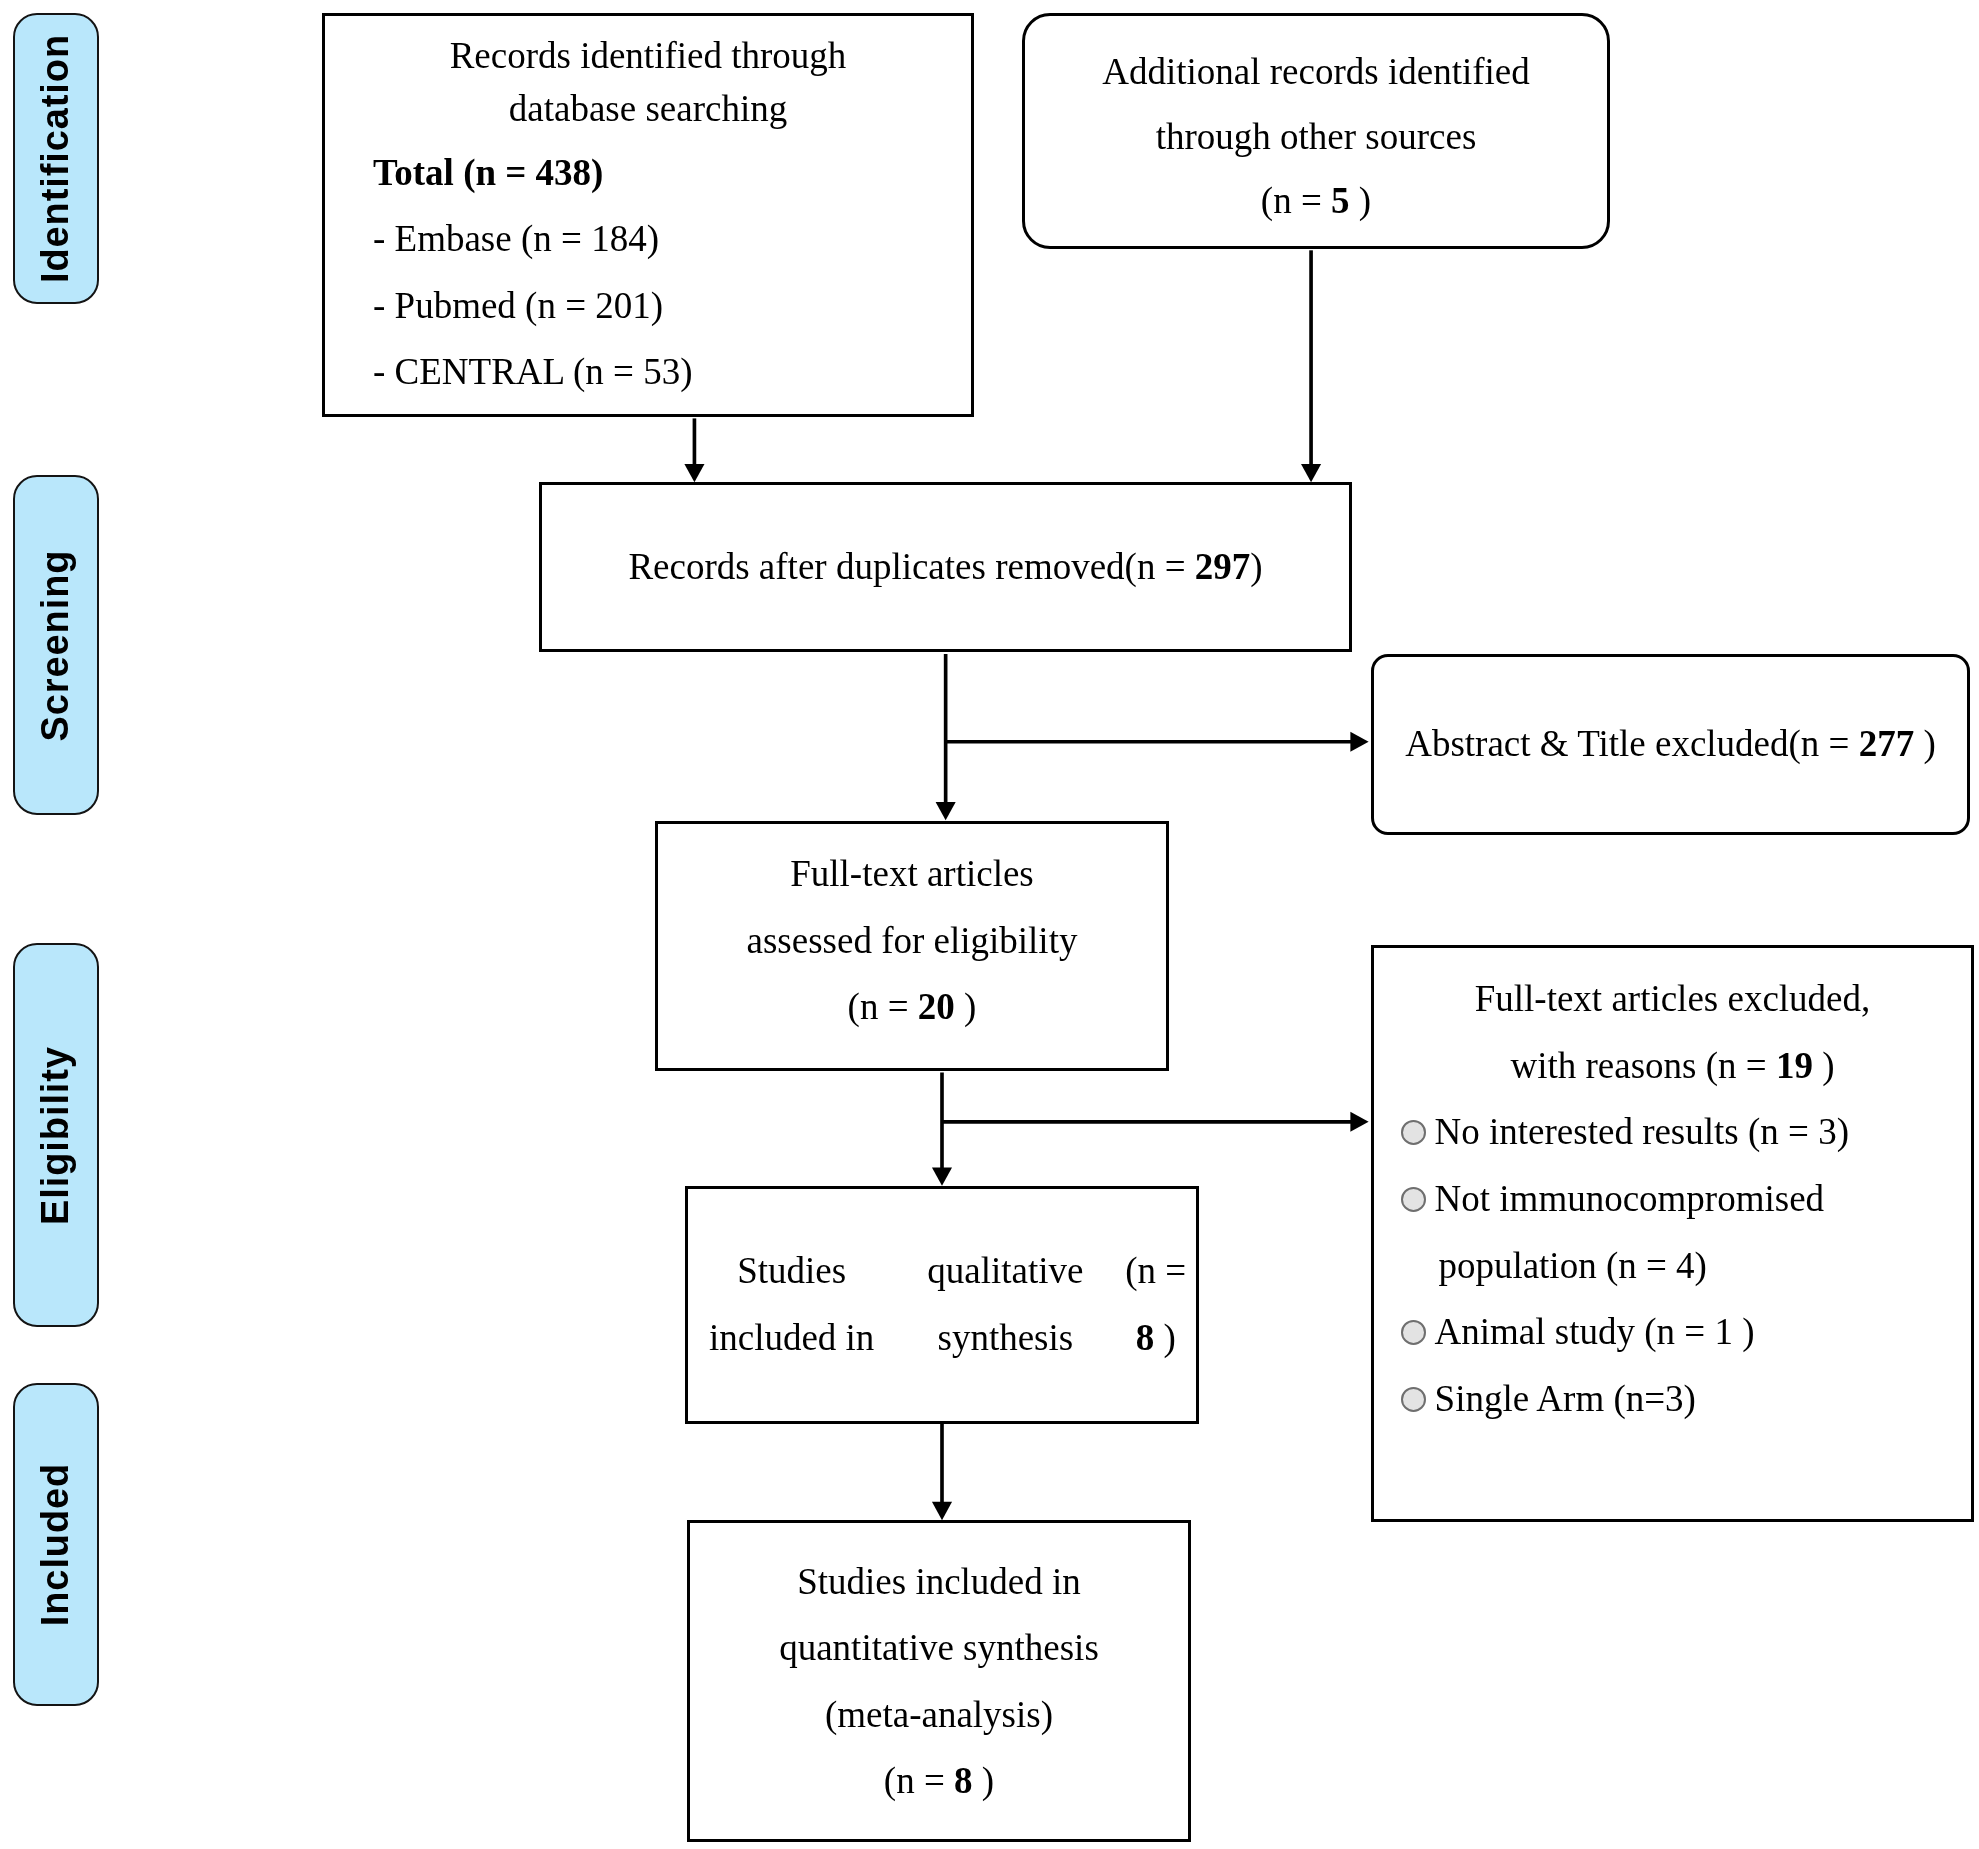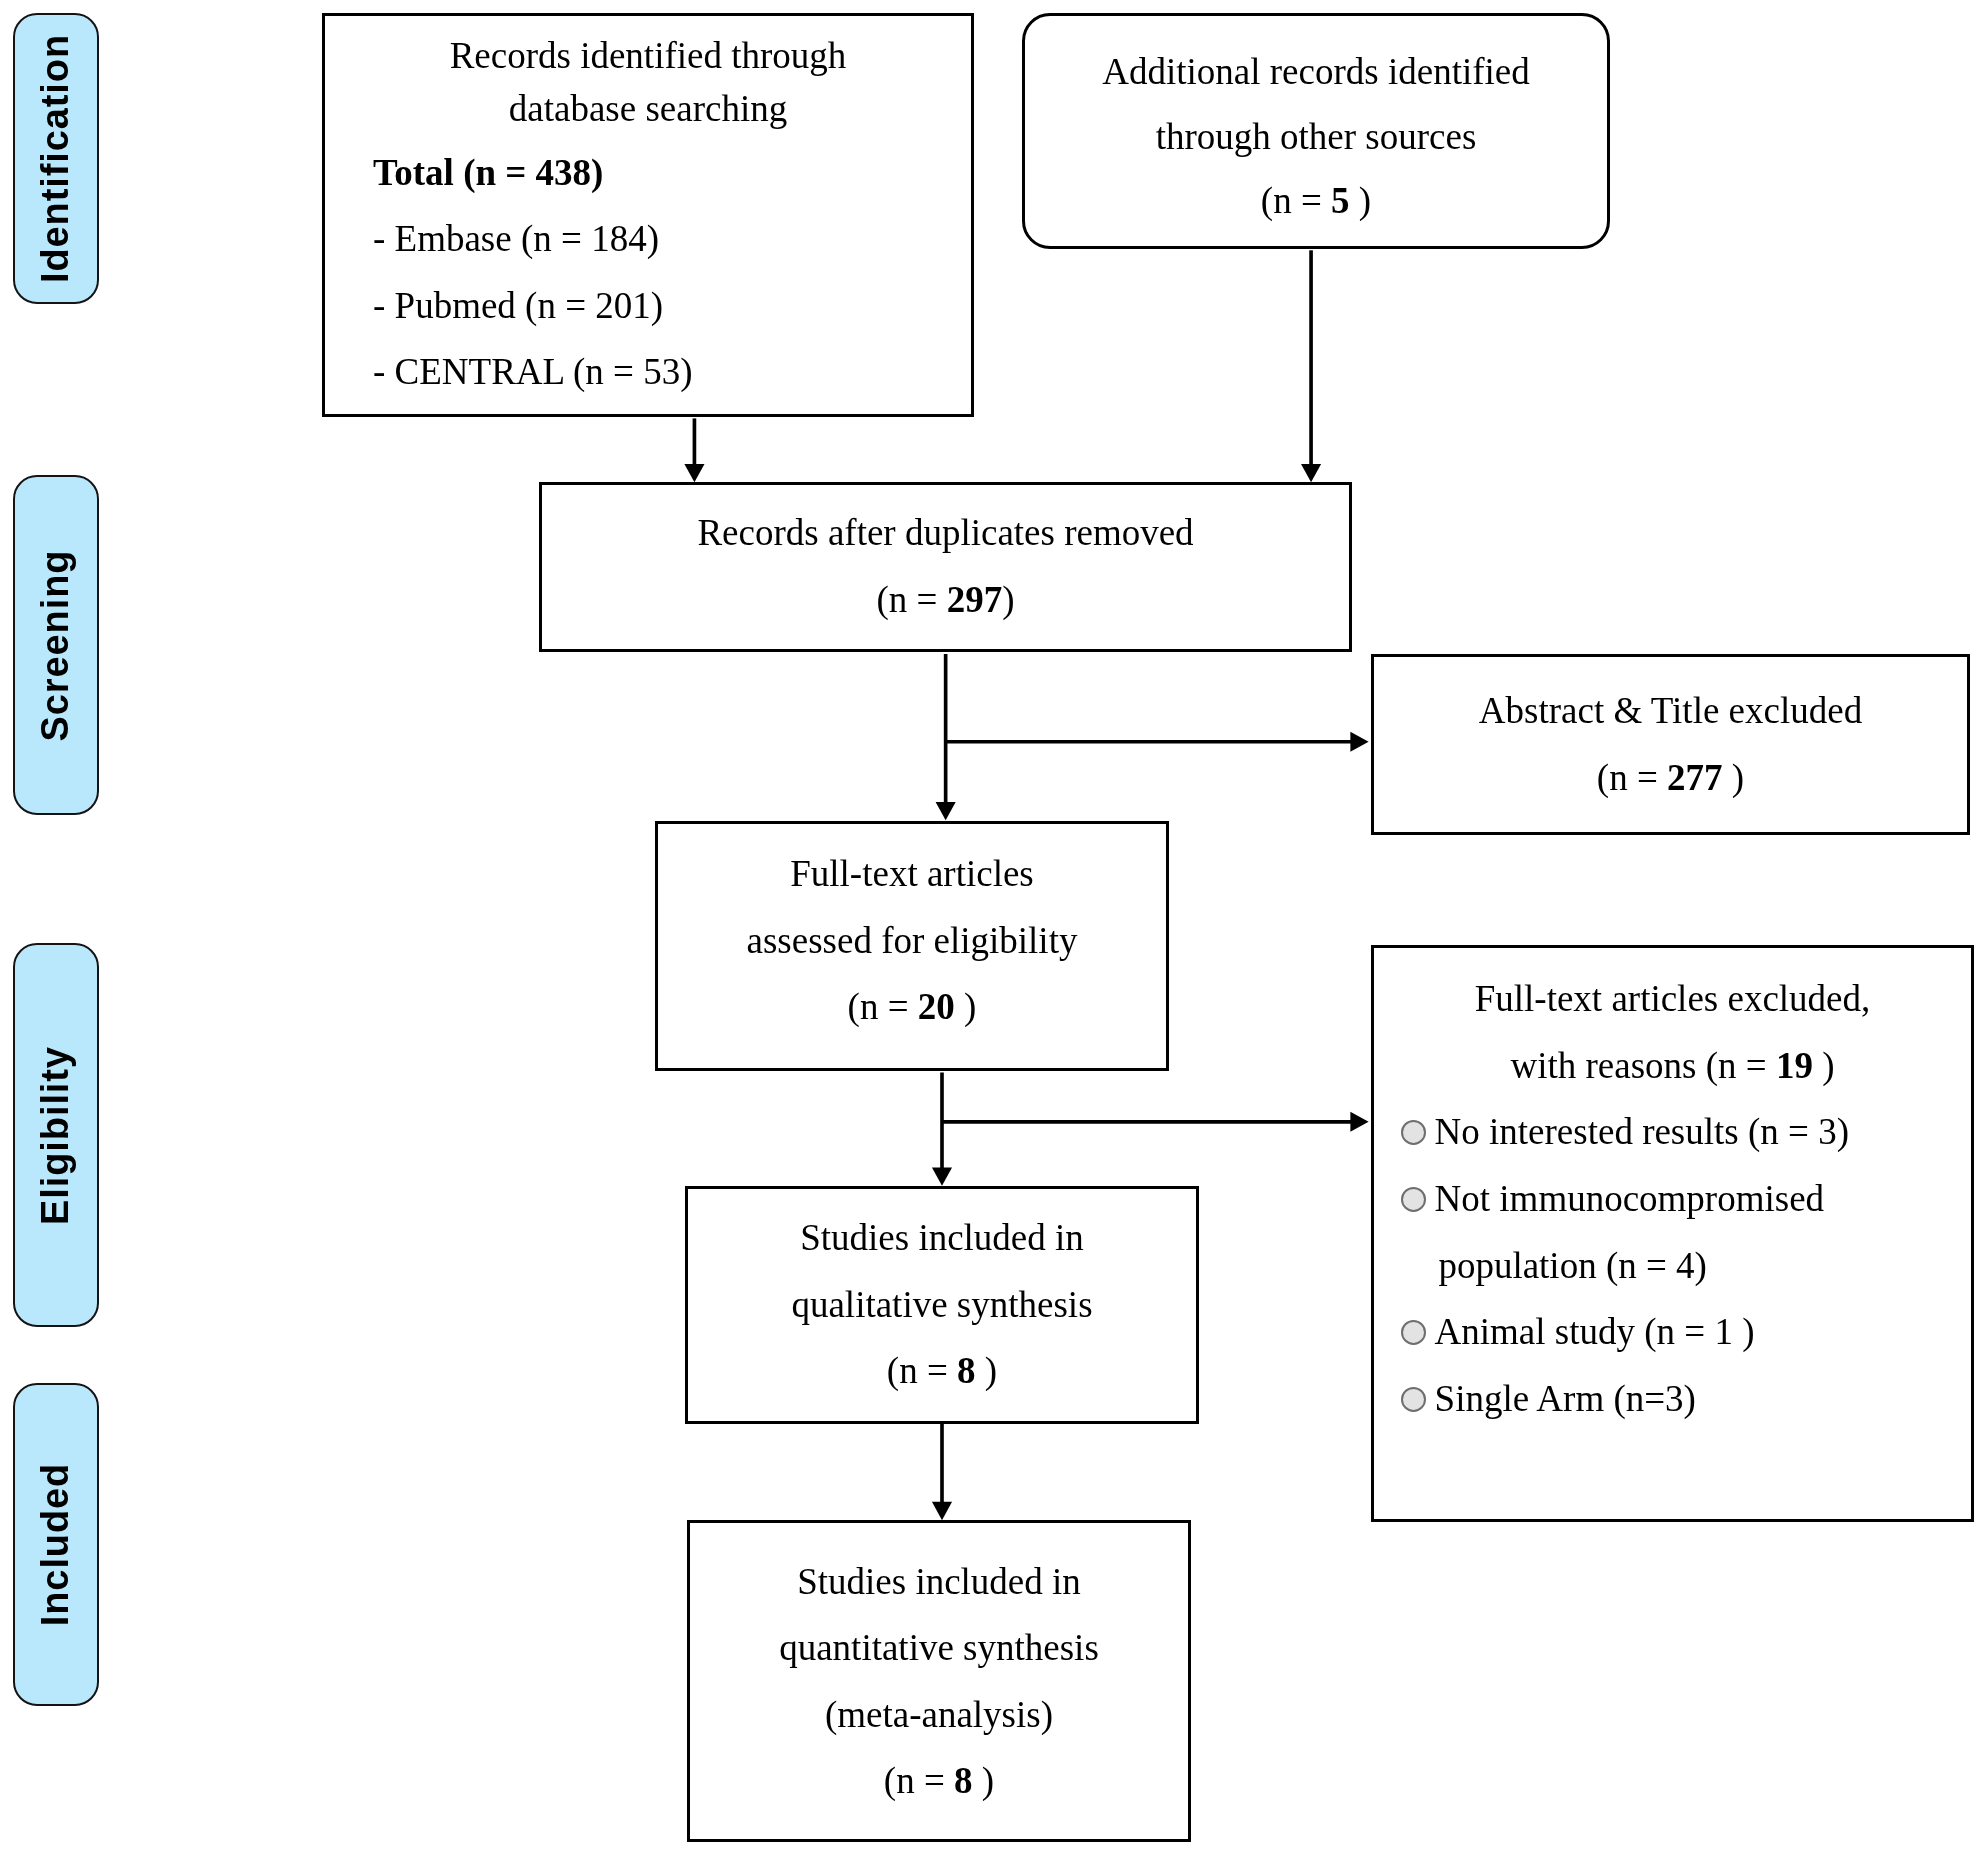--- a/index.html
+++ b/index.html
@@ -39,21 +39,21 @@
     position: absolute;
     background: #ffffff;
     border: 3.7px solid #000;
     box-sizing: border-box;
     font-size: 37px;
     line-height: 1.8;
   }
   .center { text-align: center; }
   .vcenter {
     display: flex;
-    flex-direction: column;
+    flex-direction: row;
     justify-content: center;
     align-items: center;
   }
   .bold { font-weight: bold; }
   .reasons { text-align: left; padding-left: 11px; }
   .reason-bullet {
     display: inline-block;
     width: 21px;
     height: 21px;
     border-radius: 50%;
@@ -104,21 +104,21 @@
     <div>Additional records identified</div>
     <div>through other sources</div>
     <div><span>(n = </span><span class="bold">5</span><span> )</span></div>
   </div>
 
   <div class="box center vcenter" style="left:539px; top:482px; width:813px; height:170px; line-height:1.8;">
     <div>Records after duplicates removed</div>
     <div><span>(n = </span><span class="bold">297</span><span>)</span></div>
   </div>
 
-  <div class="box center vcenter" style="left:1371px; top:654px; width:599px; height:181px; line-height:1.8;">
+  <div class="box center vcenter" style="left:1371px; top:654px; width:599px; height:181px; line-height:1.8;border-radius:17px;">
     <div>Abstract &amp; Title excluded</div>
     <div><span>(n = </span><span class="bold">277</span><span> )</span></div>
   </div>
 
   <div class="box center" style="left:655px; top:821px; width:514px; height:250px; padding-top:17px; line-height:1.8;">
     <div>Full-text articles</div>
     <div>assessed for eligibility</div>
     <div><span>(n = </span><span class="bold">20</span><span> )</span></div>
   </div>
 

